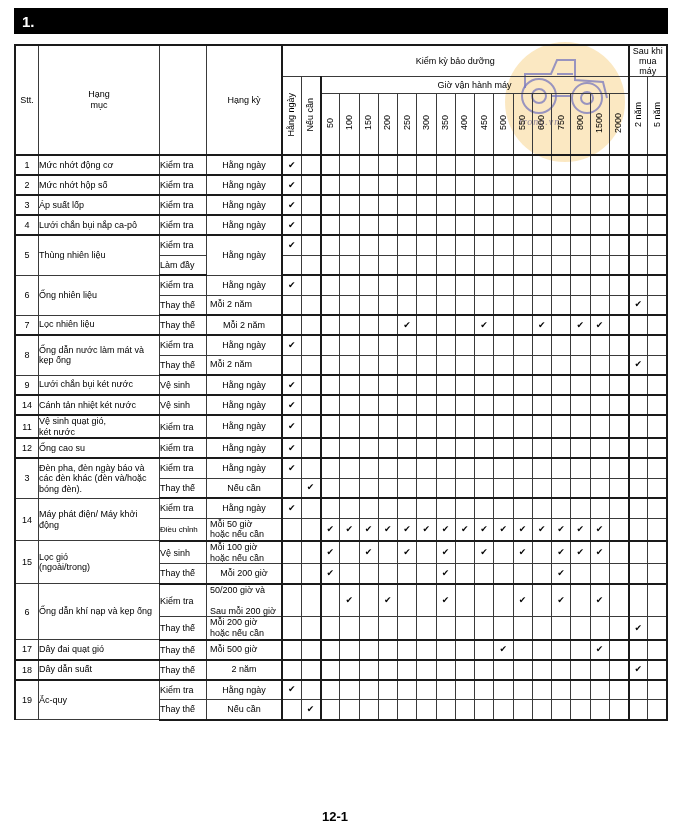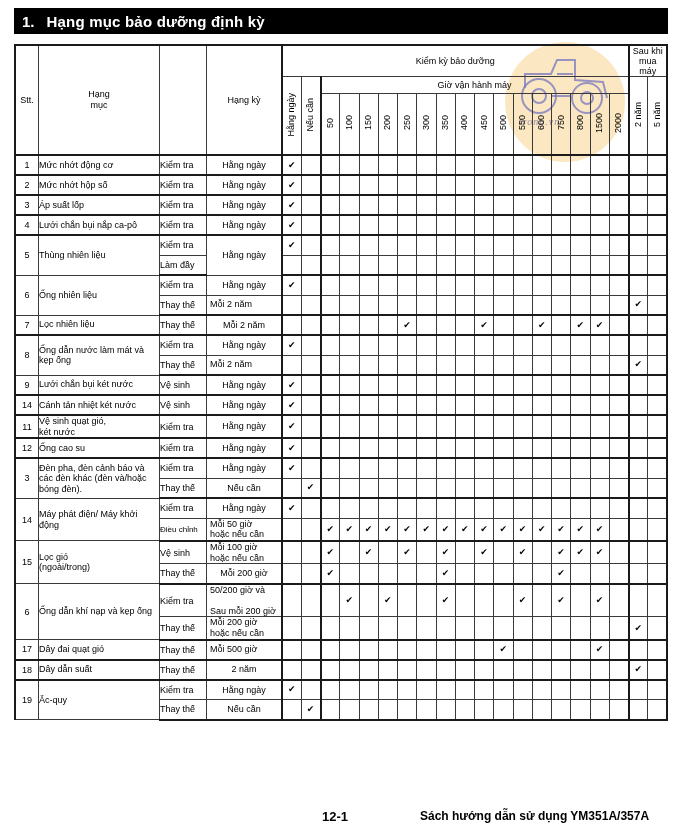--- a/index.html
+++ b/index.html
@@ -189,21 +189,20 @@
     left: 420px;
     font-size: 12px;
     font-weight: bold;
   }
 </style>
 </head>
 <body>
 
 <div class="title-bar">
   <span class="title-num">1.</span>
-  <span class="title-text">Hạng mục bảo dưỡng định kỳ</span>
 </div>
 
 <div class="watermark">
   <div class="watermark-disc"></div>
   <svg width="108" height="72" viewBox="0 0 108 72" fill="none" stroke="rgba(120,120,190,0.75)" stroke-width="2">
     <circle cx="28" cy="44" r="17"></circle>
     <circle cx="28" cy="44" r="7"></circle>
     <circle cx="76" cy="46" r="15"></circle>
     <circle cx="76" cy="46" r="6"></circle>
     <path d="M14 36 L14 22 L40 22 L46 8 L64 8 L64 28 L92 30 L96 46"></path>
@@ -643,21 +642,21 @@
           <td class="chk" style="width: 17px; border-bottom: 2px solid rgb(26, 26, 26);"></td>
           <td class="chk" style="width: 17px; border-bottom: 2px solid rgb(26, 26, 26);"></td>
           <td class="chk" style="width: 17px; border-bottom: 2px solid rgb(26, 26, 26);"></td>
           <td class="chk" style="width: 17px; border-bottom: 2px solid rgb(26, 26, 26);"></td>
           <td class="chk thick-r" style="width: 17px; border-bottom: 2px solid rgb(26, 26, 26);"></td>
           <td class="chk" style="width: 17px; border-bottom: 2px solid rgb(26, 26, 26);"></td>
           <td class="chk thick-r" style="width: 17px; border-bottom: 2px solid rgb(26, 26, 26);"></td>
         </tr>
         <tr class="row-h">
           <td class="stt thick-l" rowspan="2">3</td>
-          <td class="item" rowspan="2">Đèn pha, đèn cảnh báo và các đèn khác (đèn và/hoặc bóng đèn).</td>
+          <td class="item" rowspan="2">Đèn pha, đèn ngày báo và các đèn khác (đèn và/hoặc bóng đèn).</td>
           <td class="act">Kiểm tra</td>
           <td class="freq thick-r">Hằng ngày</td>
           <td class="chk thick-l" style="width: 17px;"><span>✔</span></td>
           <td class="chk thick-r" style="width: 17px;"></td>
           <td class="chk" style="width: 17px;"></td>
           <td class="chk" style="width: 17px;"></td>
           <td class="chk" style="width: 17px;"></td>
           <td class="chk" style="width: 17px;"></td>
           <td class="chk" style="width: 17px;"></td>
           <td class="chk" style="width: 17px;"></td>
@@ -949,14 +948,13 @@
           <td class="chk thick-r" style="width: 17px; border-bottom: 2px solid rgb(26, 26, 26);"></td>
           <td class="chk" style="width: 17px; border-bottom: 2px solid rgb(26, 26, 26);"></td>
           <td class="chk thick-r" style="width: 17px; border-bottom: 2px solid rgb(26, 26, 26);"></td>
         </tr>
       </tbody>
   </table>
 </div>
 
 <div class="footer">
   <span class="footer-page">12-1</span>
-  <span class="footer-book">Sách hướng dẫn sử dụng YM351A/357A</span>
 </div>
 
 </body></html>

